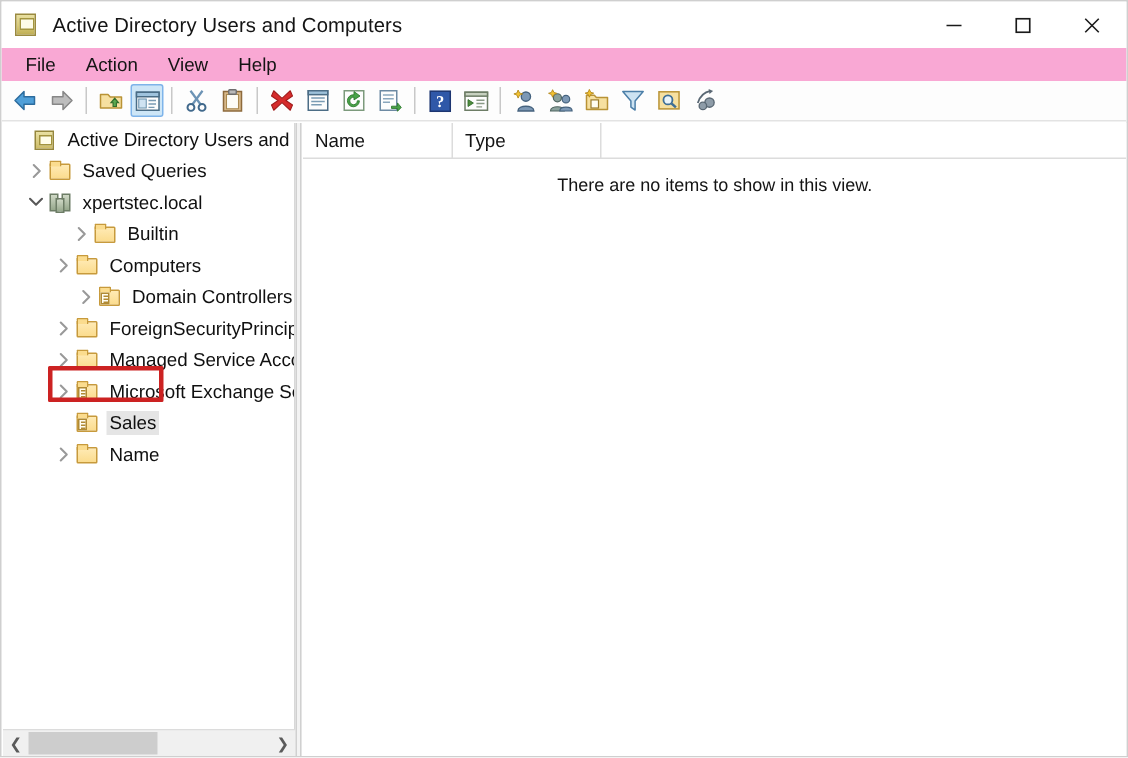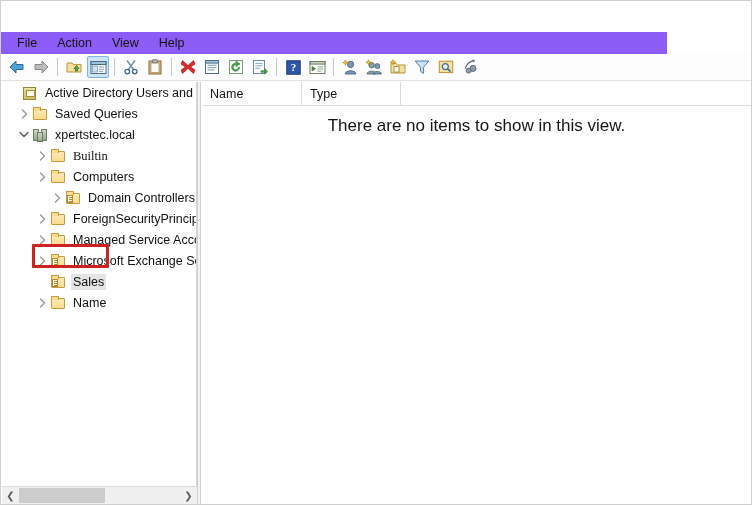--- a/index.html
+++ b/index.html
@@ -52,22 +52,22 @@
   .wc {
     width: 46px; height: 31px;
     display: flex; align-items: center; justify-content: center;
     color: #1a1a1a;
   }
   .wc svg { display:block; }
 
   
   #menubar {
     position: absolute; left: 0; top: 31px;
-    width: 666px; height: 22px;
-    background: #8b5cf6;
+    width: 750px; height: 22px;
+    background: #f9a8d4;
     display: flex; align-items: center;
     padding-left: 8px;
   }
   .menu-item {
     font-size: 12.5px; color: #141414;
     padding: 2px 10px 2px 8px;
     margin-right: 2px;
     white-space: nowrap;
   }
 
@@ -233,28 +233,53 @@
     display: flex; align-items: center;
     padding-left: 8px;
     font-size: 12.5px; color: #141414;
     border-right: 1px solid #dcdcdc;
     white-space: nowrap;
   }
   #empty-msg {
     position: absolute; left: 0; top: 34px;
     width: 549px;
     text-align: center;
-    font-size: 17px; color: #141414;
+    font-size: 12px; color: #141414;
   }
 </style>
 </head>
 <body>
 
 <div id="app">
 
+  <div id="titlebar">
+    <div id="title-icon">
+      <div class="console-glyph"></div>
+    </div>
+    <div id="title-text">Active Directory Users and Computers</div>
+
+    <div id="window-controls">
+      <div class="wc">
+        <svg width="12" height="12" viewBox="0 0 12 12">
+            <line x1="1" y1="6" x2="11" y2="6" stroke="#1a1a1a" stroke-width="1.1"></line>
+          </svg>
+      </div>
+      <div class="wc">
+        <svg width="12" height="12" viewBox="0 0 12 12">
+            <rect x="1.5" y="1.5" width="9" height="9" fill="none" stroke="#1a1a1a" stroke-width="1.1"></rect>
+          </svg>
+      </div>
+      <div class="wc">
+        <svg width="12" height="12" viewBox="0 0 12 12">
+            <line x1="1.5" y1="1.5" x2="10.5" y2="10.5" stroke="#1a1a1a" stroke-width="1.1"></line>
+            <line x1="10.5" y1="1.5" x2="1.5" y2="10.5" stroke="#1a1a1a" stroke-width="1.1"></line>
+          </svg>
+      </div>
+    </div>
+  </div>
 
   <div id="menubar">
     <div class="menu-item">File</div>
     <div class="menu-item">Action</div>
     <div class="menu-item">View</div>
     <div class="menu-item">Help</div>
   </div>
 
   <div id="toolbar">
 
@@ -435,21 +460,21 @@
       <span class="t-icon">
         <span class="domain-ico">
             <i class="d1"></i>
             <i class="d2"></i>
             <i class="d3"></i>
           </span>
       </span>
       <span class="t-label">xpertstec.local</span>
     </div>
 
-    <div class="tree-row" style="padding-left:32px;font-family:Liberation Serif, serif;">
+    <div class="tree-row" style="padding-left:44px;">
       <span class="tw">
         <svg width="9" height="10" viewBox="0 0 9 10">
             <path d="M2.5 1 L6.5 5 L2.5 9" fill="none" stroke="#9a9a9a" stroke-width="1.4" stroke-linecap="round" stroke-linejoin="round"></path>
           </svg>
       </span>
       <span class="t-icon">
           <span class="folder"></span>
         </span>
       <span class="t-label">Builtin</span>
     </div>

